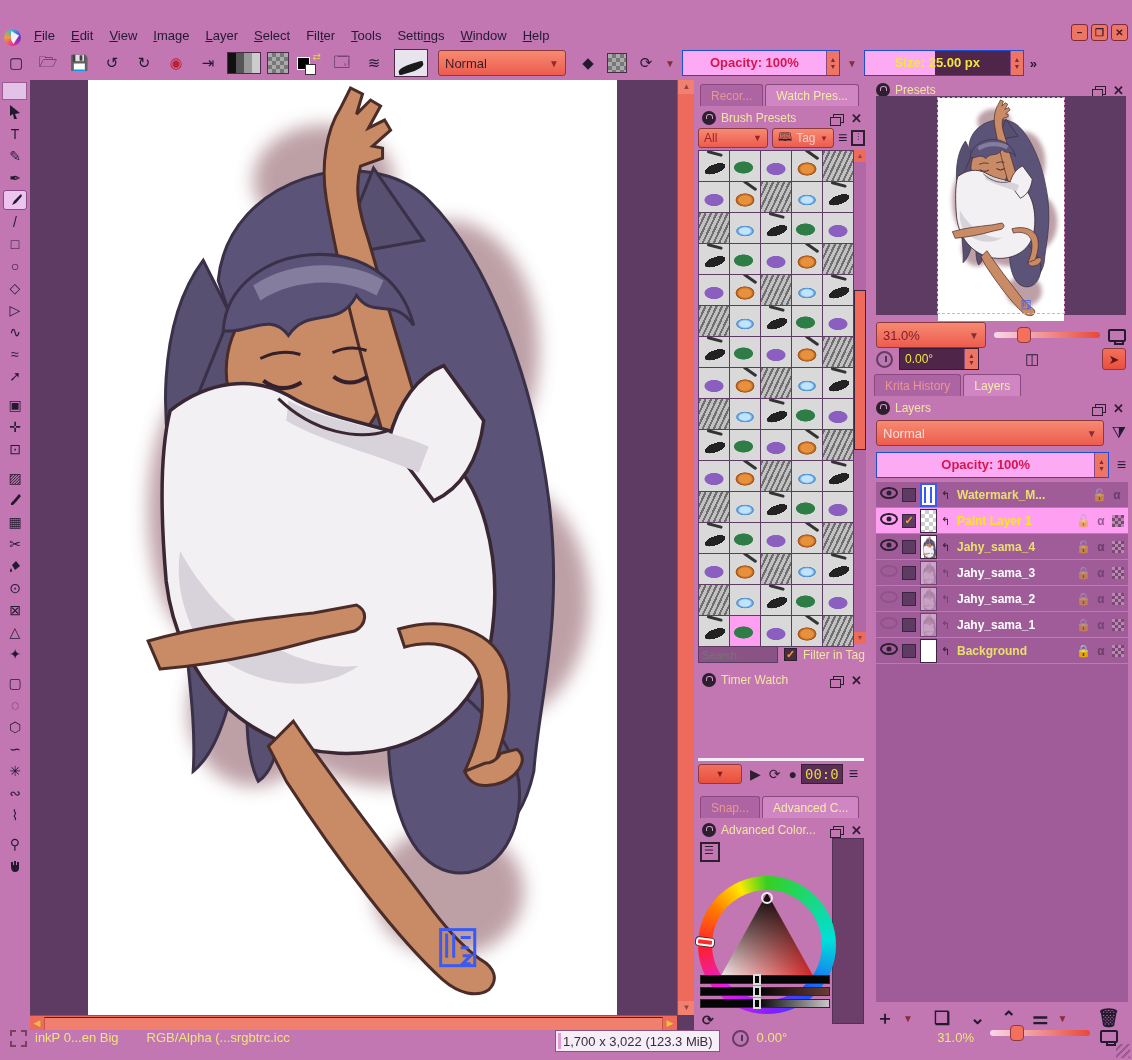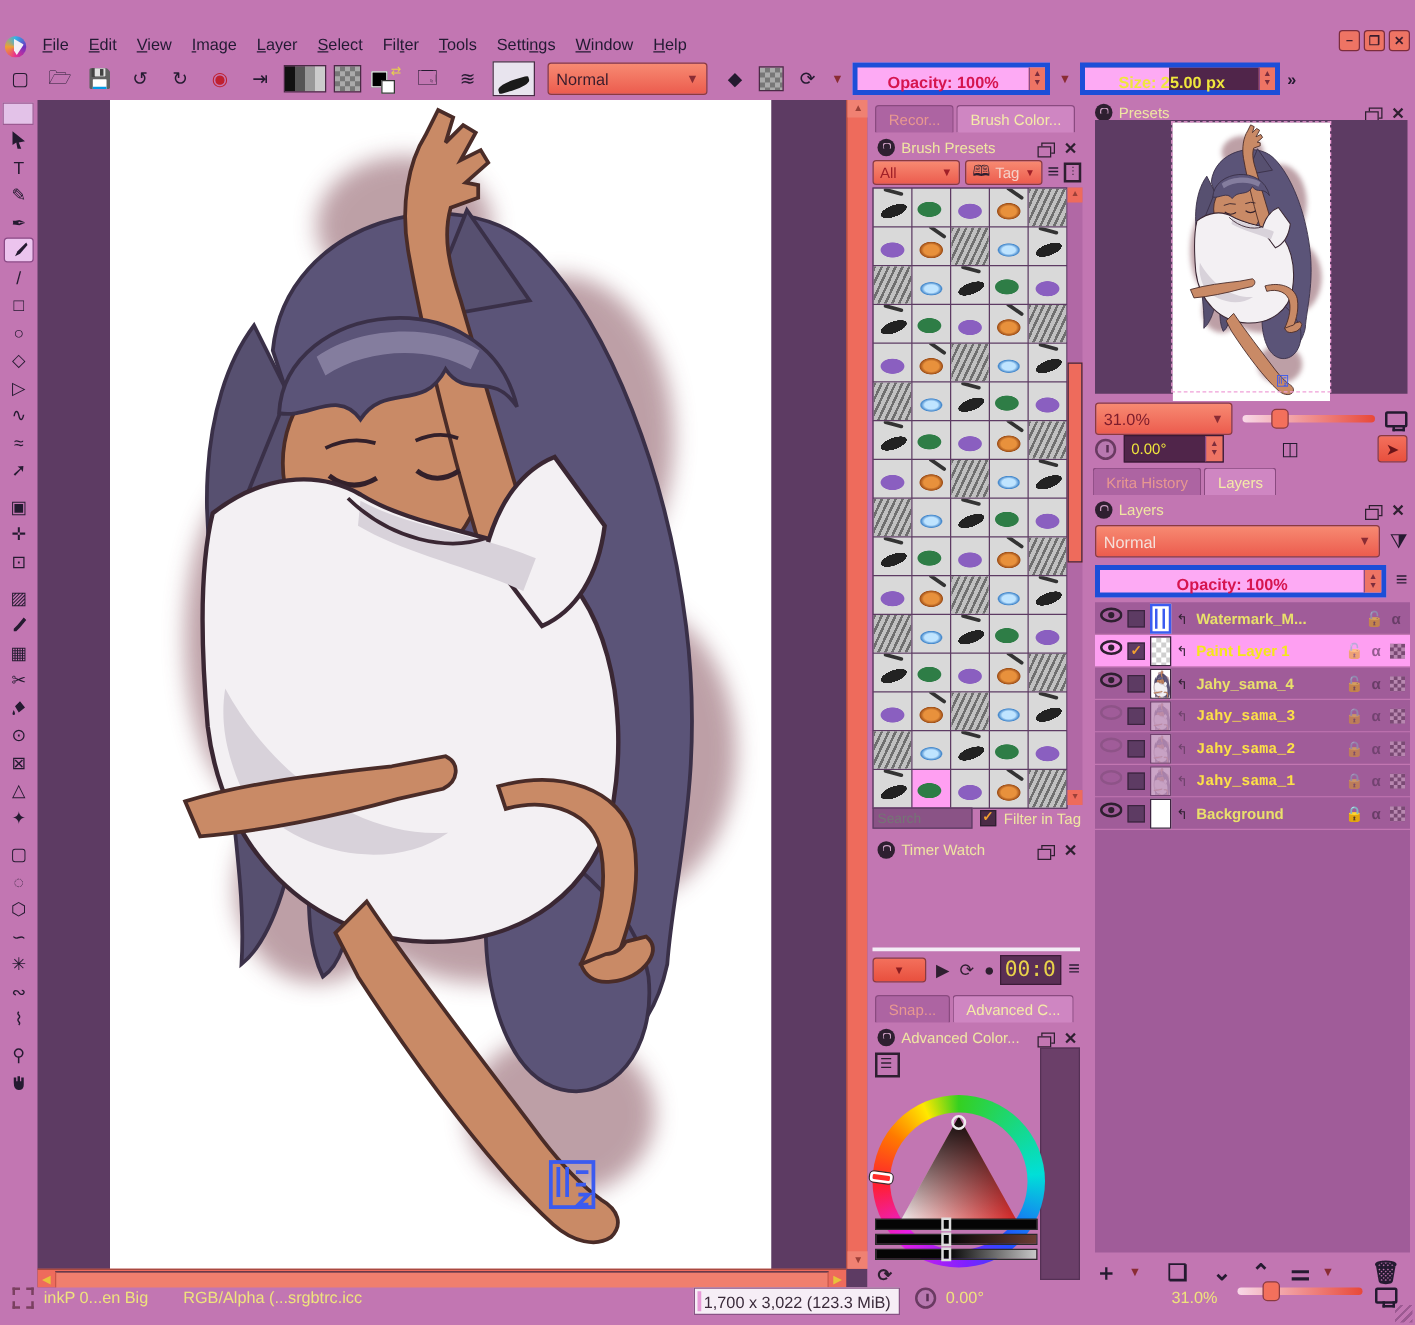--- a/index.html
+++ b/index.html
@@ -40,21 +40,21 @@
   .swatch.checker { width:22px;
     background:repeating-conic-gradient(#777 0 25%,#aaa 0 50%) 0 0/8px 8px; }
   #fgbg { width:24px; height:24px; position:relative; margin:0 5px; }
   #fgbg .fg { position:absolute; left:0; top:6px; width:13px; height:13px; background:#000; border:1px solid #fff; }
   #fgbg .bg { position:absolute; left:8px; top:13px; width:11px; height:11px; background:#fff; border:1px solid #333; }
   #fgbg .arr { position:absolute; right:0; top:0; color:#e8d24a; font-size:10px; }
   .combo { height:26px; background:linear-gradient(#f78a72,#ec5c4e); border:1px solid #8a3a40;
     border-radius:3px; color:#3a1c2c; font-size:13px; display:flex; align-items:center; padding:12px 6px; position:relative; }
   .combo .arrow { margin-left:auto; color:#8a2c34; font-size:10px; }
   #blend-combo { width:128px; margin:0 6px; }
-  .slider-widget { height:26px; border:4px solid #1d4ed8; display:flex; position:relative; margin:0 4px;justify-content:flex-end; }
+  .slider-widget { height:26px; border:1px solid #1d4ed8; display:flex; position:relative; margin:0 4px;justify-content:flex-end; }
   .slider-widget .txt { position:relative; width:100%; text-align:center; font-size:13px; font-weight:bold; line-height:24px; }
   .spincol { width:14px; border-left:1px solid #8a4a86; background:#ee7464; display:flex; flex-direction:column; align-items:center; justify-content:center; font-size:7px; color:#7c2d3c; }
   #opacity-widget { width:158px; background:#fdaaf4; }
   #opacity-widget .txt { color:#d6154f; }
   #size-widget { width:160px; background:linear-gradient(90deg,#fdaaf4 0 44%,#50254a 44%); }
   #size-widget .txt { color:#f0e63c; }
   .drop-arrow { color:#8a2c34; font-size:10px; margin:0 3px; }
   #brush-edit-btn { width:34px; height:28px; background:#e8e4ee; border:1px solid #4a2a46; margin:0 4px; position:relative; overflow:hidden; }
   #brush-edit-btn::after{ content:""; position:absolute; left:3px; top:14px; width:26px; height:8px;
     background:#1a1a1a; border-radius:60% 10% 60% 10%; transform:rotate(-16deg); }
@@ -118,21 +118,21 @@
 
   
   #lcd { width:166px; height:64px; background:#aa64a2; border:2px solid #8a4a80; border-right-color:#d8a8d0; border-bottom-color:#d8a8d0;
     display:flex; align-items:center; justify-content:center;
     font-family:"DejaVu Sans Mono", monospace; font-size:46px; font-weight:bold; color:#f3eba4;
     text-shadow:1px 1px 0 #6a3a62; letter-spacing:2px; font-style:italic; }
   .timer-btn { width:44px; height:20px; background:linear-gradient(#f3705c,#e8503e); border:1px solid #8a3a40; border-radius:3px;
     color:#8a1c20; font-size:9px; display:flex; align-items:center; justify-content:center; }
   .t-ico { color:#2e1f30; font-size:14px; margin:0 4px; }
   #t-counter { background:#5a2f55; border:1px solid #3c1c38; color:#e8d24a; font-family:"DejaVu Sans Mono",monospace;
-    font-size:17px; padding:1px 3px; }
+    font-size:14px; padding:1px 3px; }
 
   
   #wheel { width:138px; height:138px; border-radius:50%;
     background:conic-gradient(from 0deg,#35d020,#00dfd8 85deg,#1f4fff 140deg,#8020ff 175deg,#e81ee8 225deg,#ff1f2f 268deg,#ff7a00 305deg,#ffe800 335deg,#35d020);
     position:relative; }
   #wheel .hole { position:absolute; left:14px; top:14px; width:110px; height:110px; border-radius:50%; background:#c276b2; }
   #wheel .ringmark { position:absolute; left:-2px; top:62px; width:18px; height:8px; border:2px solid #fff; border-radius:3px; transform:rotate(8deg); box-shadow:0 0 0 1px #333; }
   #settings-ico { width:20px; height:20px; border:2px solid #2e1f30; position:relative; }
   #settings-ico::after { content:"☰"; position:absolute; left:2px; top:0px; font-size:11px; color:#2e1f30; }
   #noentry { width:16px; height:16px; border-radius:50%; border:2.5px solid #2e2430; position:relative; }
@@ -159,21 +159,21 @@
     color:#6a1418; font-size:13px; display:flex; align-items:center; justify-content:center; }
   .funnel-ico { color:#241a30; font-size:16px; }
   .hamburger { color:#241a30; font-size:16px; font-weight:bold; letter-spacing:0; }
 
   
   #layer-list { background:#a05c99; }
   .lrow { height:26px; display:flex; align-items:center; gap:4px; padding:0 4px; border-bottom:1px solid #c276b2; background:#a05c99; }
   .lrow.sel { background:#fe9ff2; }
   .lrow .name { flex:1; font-size:12px; font-weight:bold; color:#e9e06b; white-space:nowrap; overflow:hidden; }
   .lrow.sel .name { color:#f5e818; }
-  .lrow.dim .name { color:#fde047;font-family:Liberation Mono, monospace; }
+  .lrow.dim .name { color:#ffffff; }
   .lrow.dim svg, .lrow.dim .thumb, .lrow.dim .ricon, .lrow.dim .curl { opacity:.45; }
   .lcheck { width:14px; height:14px; background:#5d3b63; border:1px solid #3c2440; color:#f0a030; font-size:11px; font-weight:bold;
     display:flex; align-items:center; justify-content:center; }
   .thumb { width:17px; height:24px; background:#fff; border:1px solid #3c2440; overflow:hidden; position:relative; }
   .thumb.checker { background:repeating-conic-gradient(#cfcfcf 0 25%,#fff 0 50%) 0 0/8px 8px; }
   .thumb.vector { border:2px solid #3b5bf0; }
   .thumb.vector::after { content:""; position:absolute; left:2px; top:2px; width:4px; height:16px; border-left:2px solid #3b5bf0; border-right:2px solid #3b5bf0; }
   .curl { width:12px; height:12px; color:#2e1f30; font-size:11px; }
   .ricon { font-size:12px; color:#3c2440; font-weight:bold; width:14px; text-align:center; }
   .ricon.pale { opacity:.55; }
@@ -376,21 +376,21 @@
     <div id="hscroll">
       <span class="arr">◀</span>
       <span class="thumb"></span>
       <span class="arr">▶</span>
     </div>
   </div>
 
   <div id="mid-col" class="abs">
     <div class="tabrow abs" style="left:6px;top:4px" id="mid-tabs-top">
         <span class="tab">Recor...</span>
-        <span class="tab active">Brush Color...</span>
+        <span class="tab active">Watch Pres...</span>
       </div>
 
     <div class="docker-head abs" style="left:8px;top:28px;width:160px">
       <span class="lock-ico"></span>
       <span class="docker-title">Brush Presets</span>
       <span class="float-ico"></span>
       <span class="close-ico">✕</span>
     </div>
 
     <div class="abs" style="left:4px;top:48px;display:flex;gap:4px;align-items:center">

